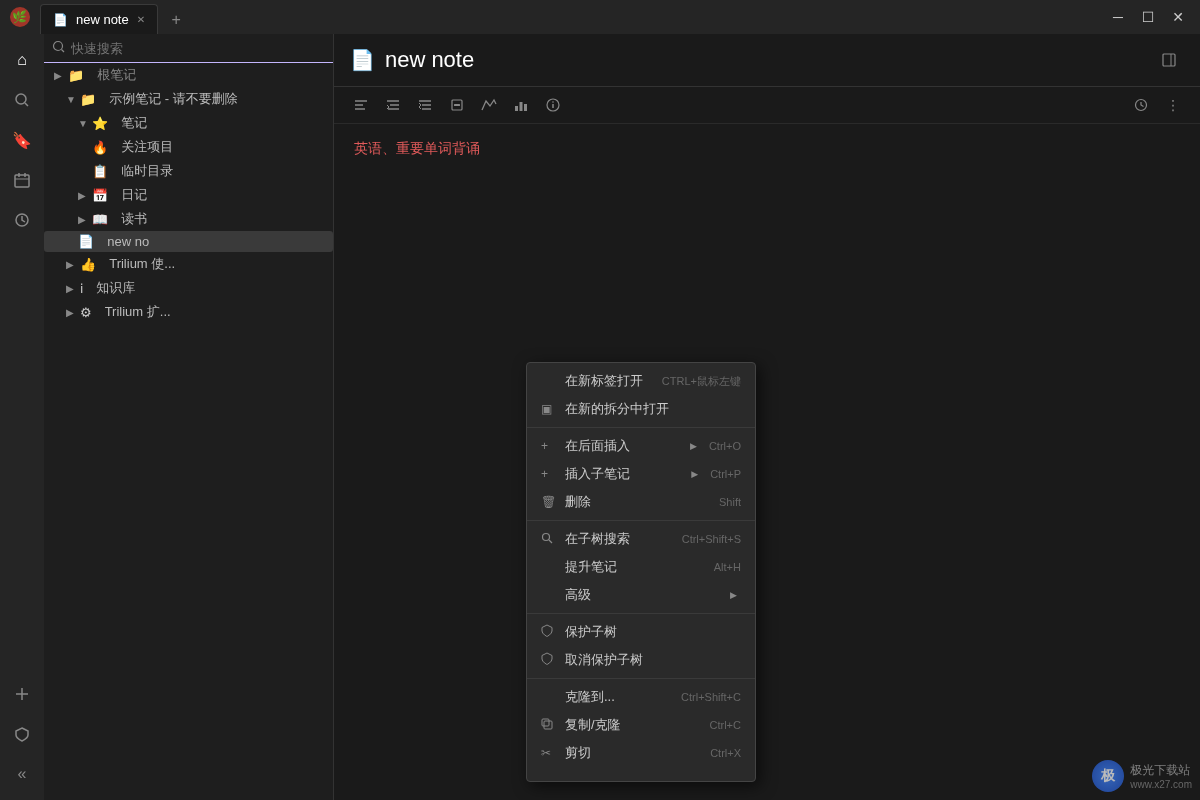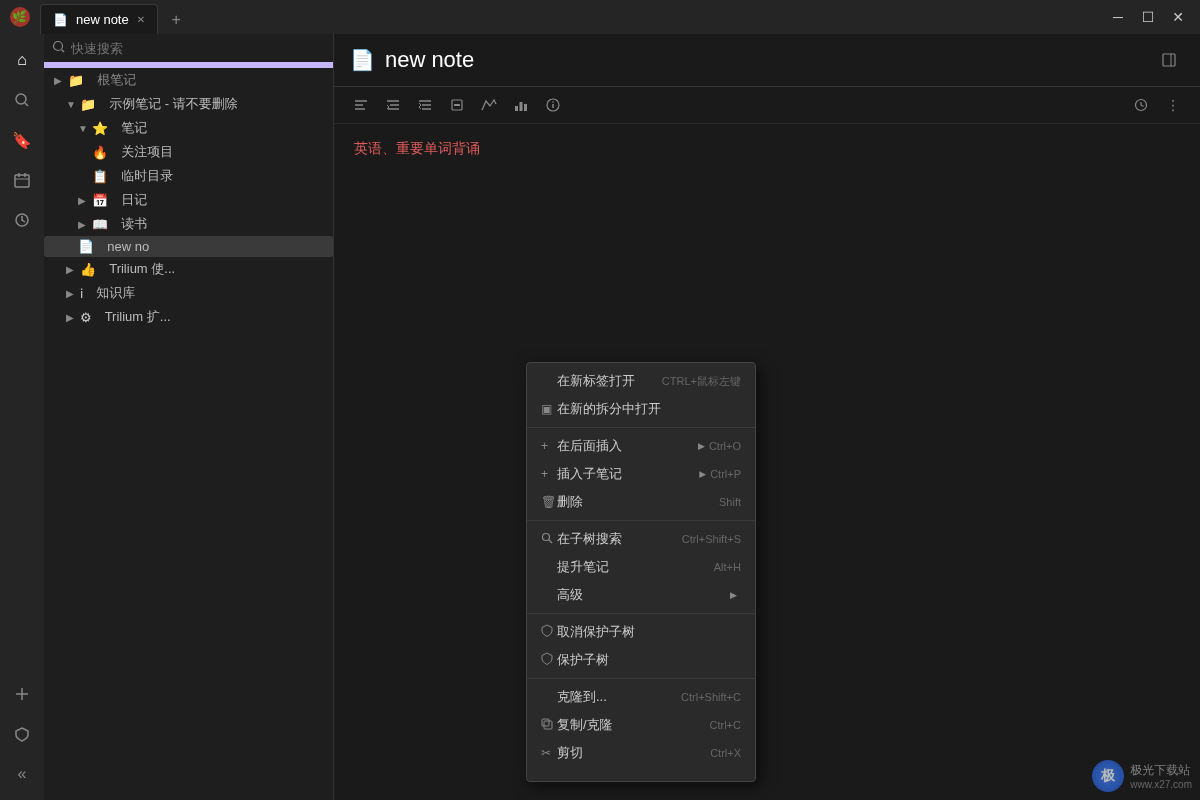--- a/index.html
+++ b/index.html
@@ -130,21 +130,21 @@
       flex-direction: column;
       border-right: 1px solid #333;
       flex-shrink: 0;
       overflow-y: auto;
     }
     .sidebar-search {
       display: flex;
       align-items: center;
       padding: 6px 8px;
       gap: 6px;
-      border-bottom: 6px solid #c4b5fd;
+      border-bottom: 1px solid #c4b5fd;
     }
     .sidebar-search-icon { color: #888; font-size: 13px; }
     .sidebar-search-input {
       background: transparent;
       border: none;
       outline: none;
       color: #888;
       font-size: 13px;
       flex: 1;
     }
@@ -233,21 +233,21 @@
       box-shadow: 4px 4px 16px rgba(0,0,0,0.6);
       padding: 4px 0;
     }
     .ctx-item {
       display: flex;
       align-items: center;
       padding: 5px 14px;
       cursor: pointer;
       font-size: 13px;
       color: #ccc;
-      gap: 0;
+      gap: 8px;
       position: relative;
     }
     .ctx-icon { width: 16px; font-size: 12px; color: #888; flex-shrink: 0; }
     .ctx-label { flex: 1; }
     .ctx-shortcut { color: #666; font-size: 11px; white-space: nowrap; }
     .ctx-separator { height: 1px; background: #3a3a3a; margin: 4px 0; }
 
     
     .watermark {
       position: fixed;
@@ -554,30 +554,30 @@
         </div>
 
         <div class="ctx-separator"></div>
 
         <div class="ctx-item">
           <span class="ctx-icon">
             <svg width="12" height="13" viewBox="0 0 12 13" fill="none">
                 <path d="M6 1 L11 3.5 L11 7 C11 10 6 12.5 6 12.5 C6 12.5 1 10 1 7 L1 3.5 Z" stroke="#888" stroke-width="1"></path>
               </svg>
           </span>
-          <span class="ctx-label">取消保护子树</span>
+          <span class="ctx-label">保护子树</span>
         </div>
 
         <div class="ctx-item">
           <span class="ctx-icon">
             <svg width="12" height="13" viewBox="0 0 12 13" fill="none">
                 <path d="M6 1 L11 3.5 L11 7 C11 10 6 12.5 6 12.5 C6 12.5 1 10 1 7 L1 3.5 Z" stroke="#888" stroke-width="1"></path>
               </svg>
           </span>
-          <span class="ctx-label">保护子树</span>
+          <span class="ctx-label">取消保护子树</span>
         </div>
 
         <div class="ctx-separator"></div>
 
         <div class="ctx-item">
           <span class="ctx-icon"></span>
           <span class="ctx-label">克隆到...</span>
           <span class="ctx-shortcut">Ctrl+Shift+C</span>
         </div>
 

